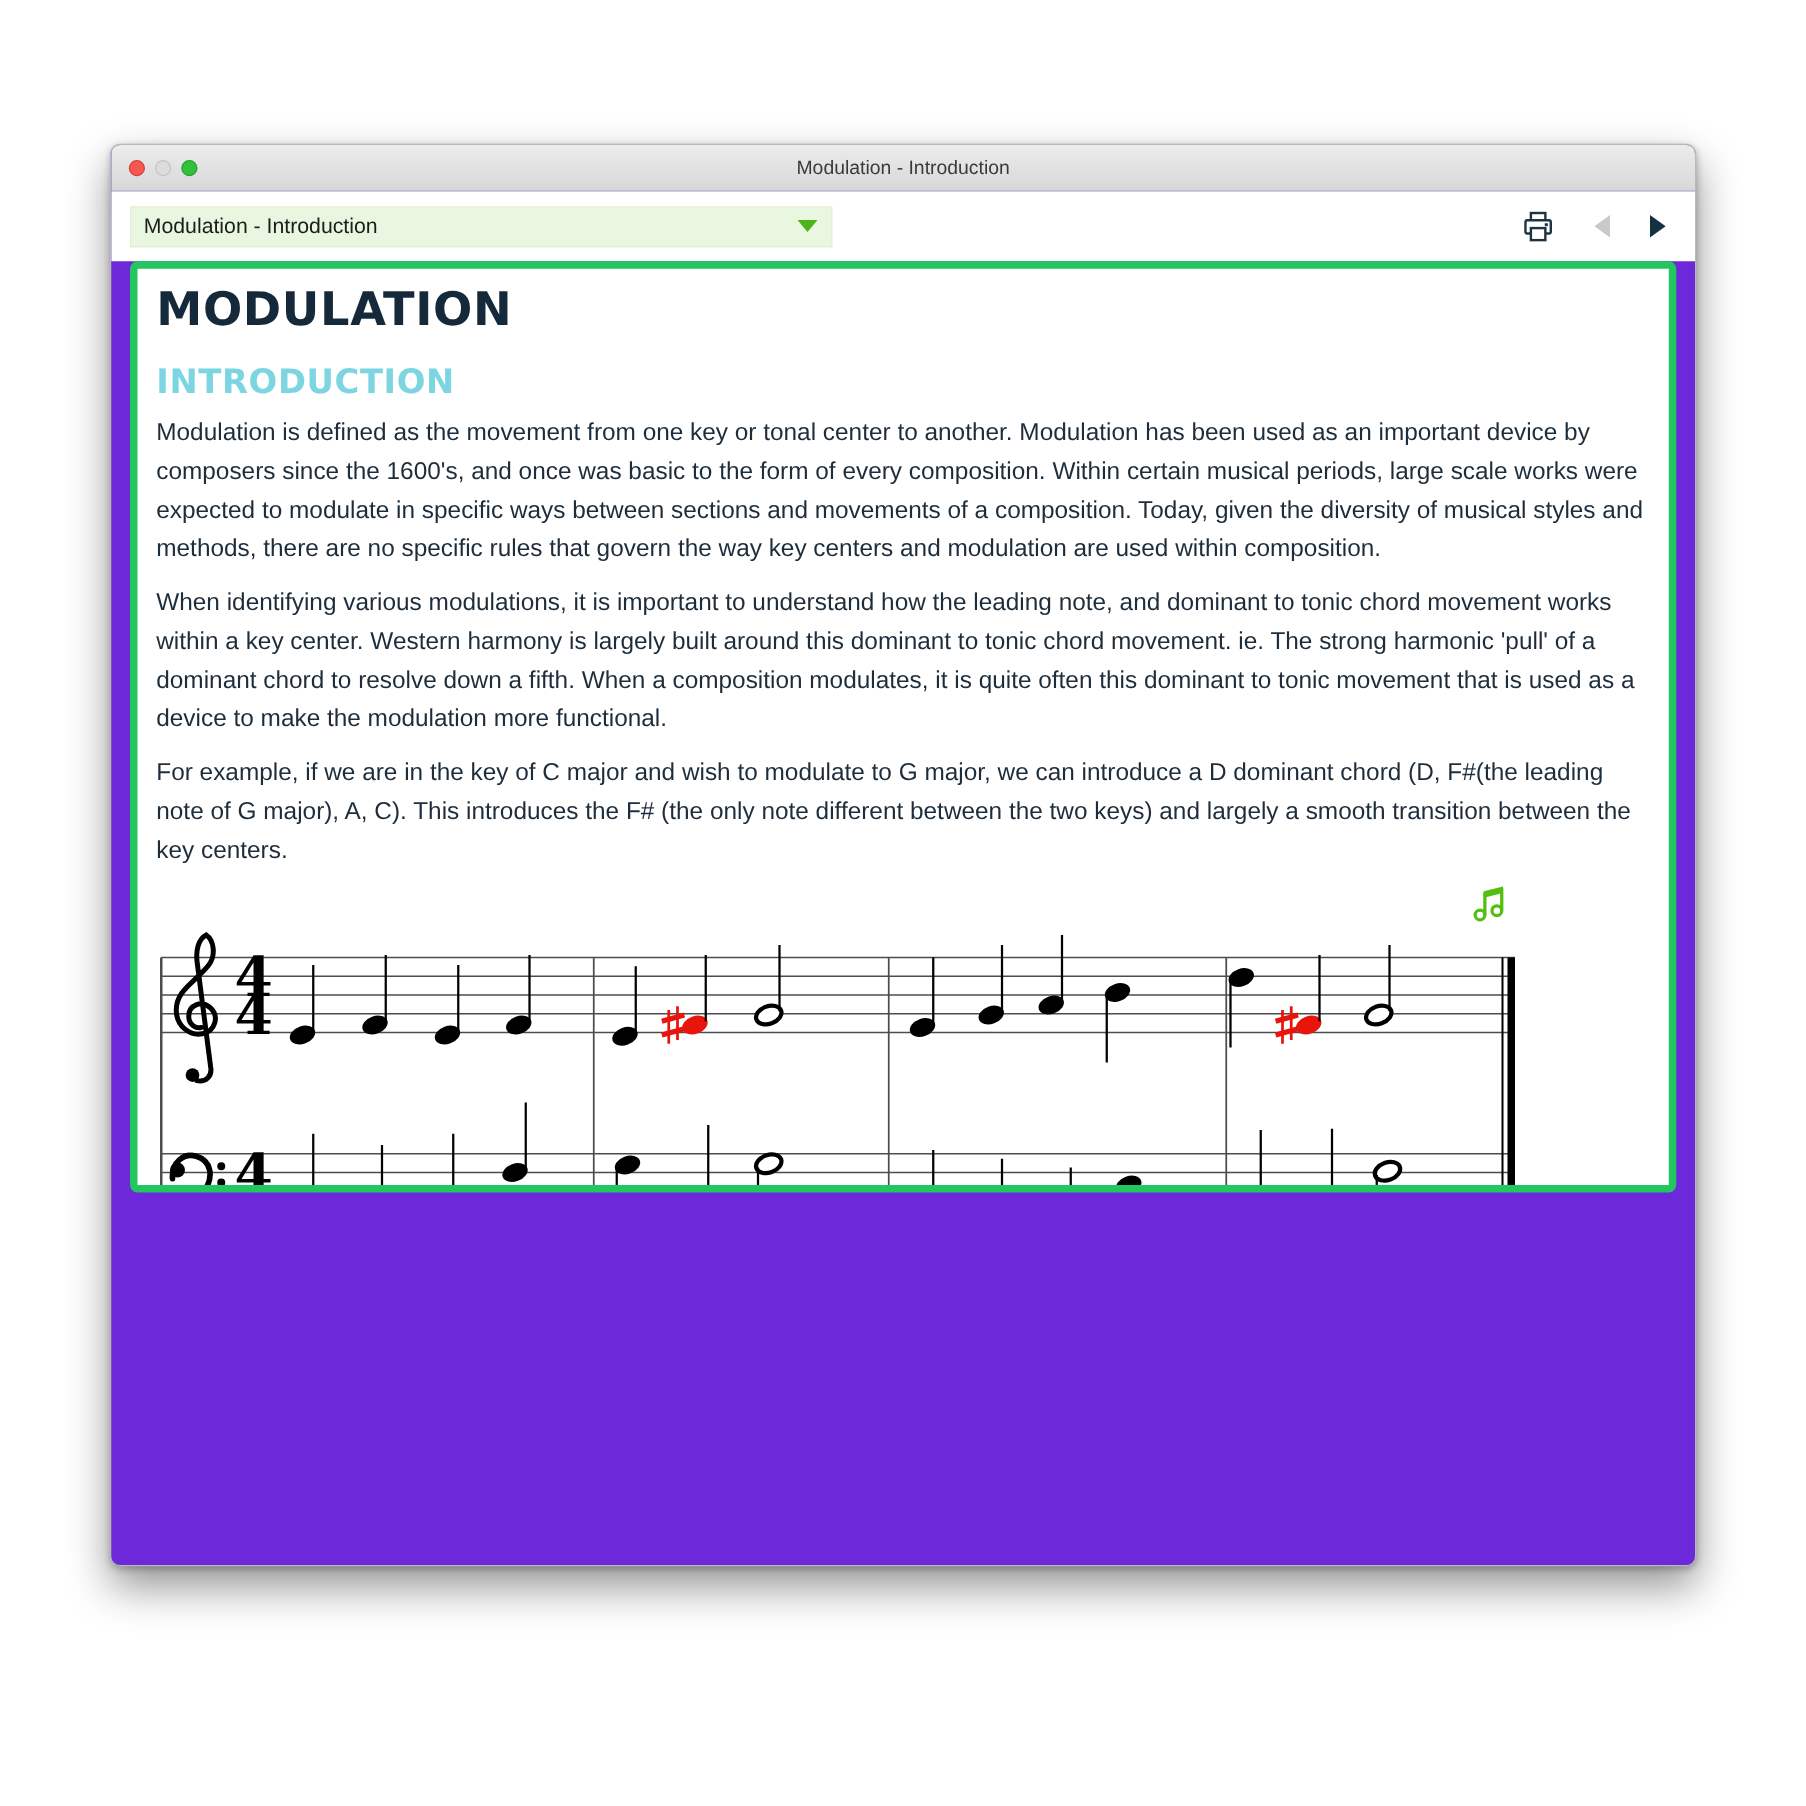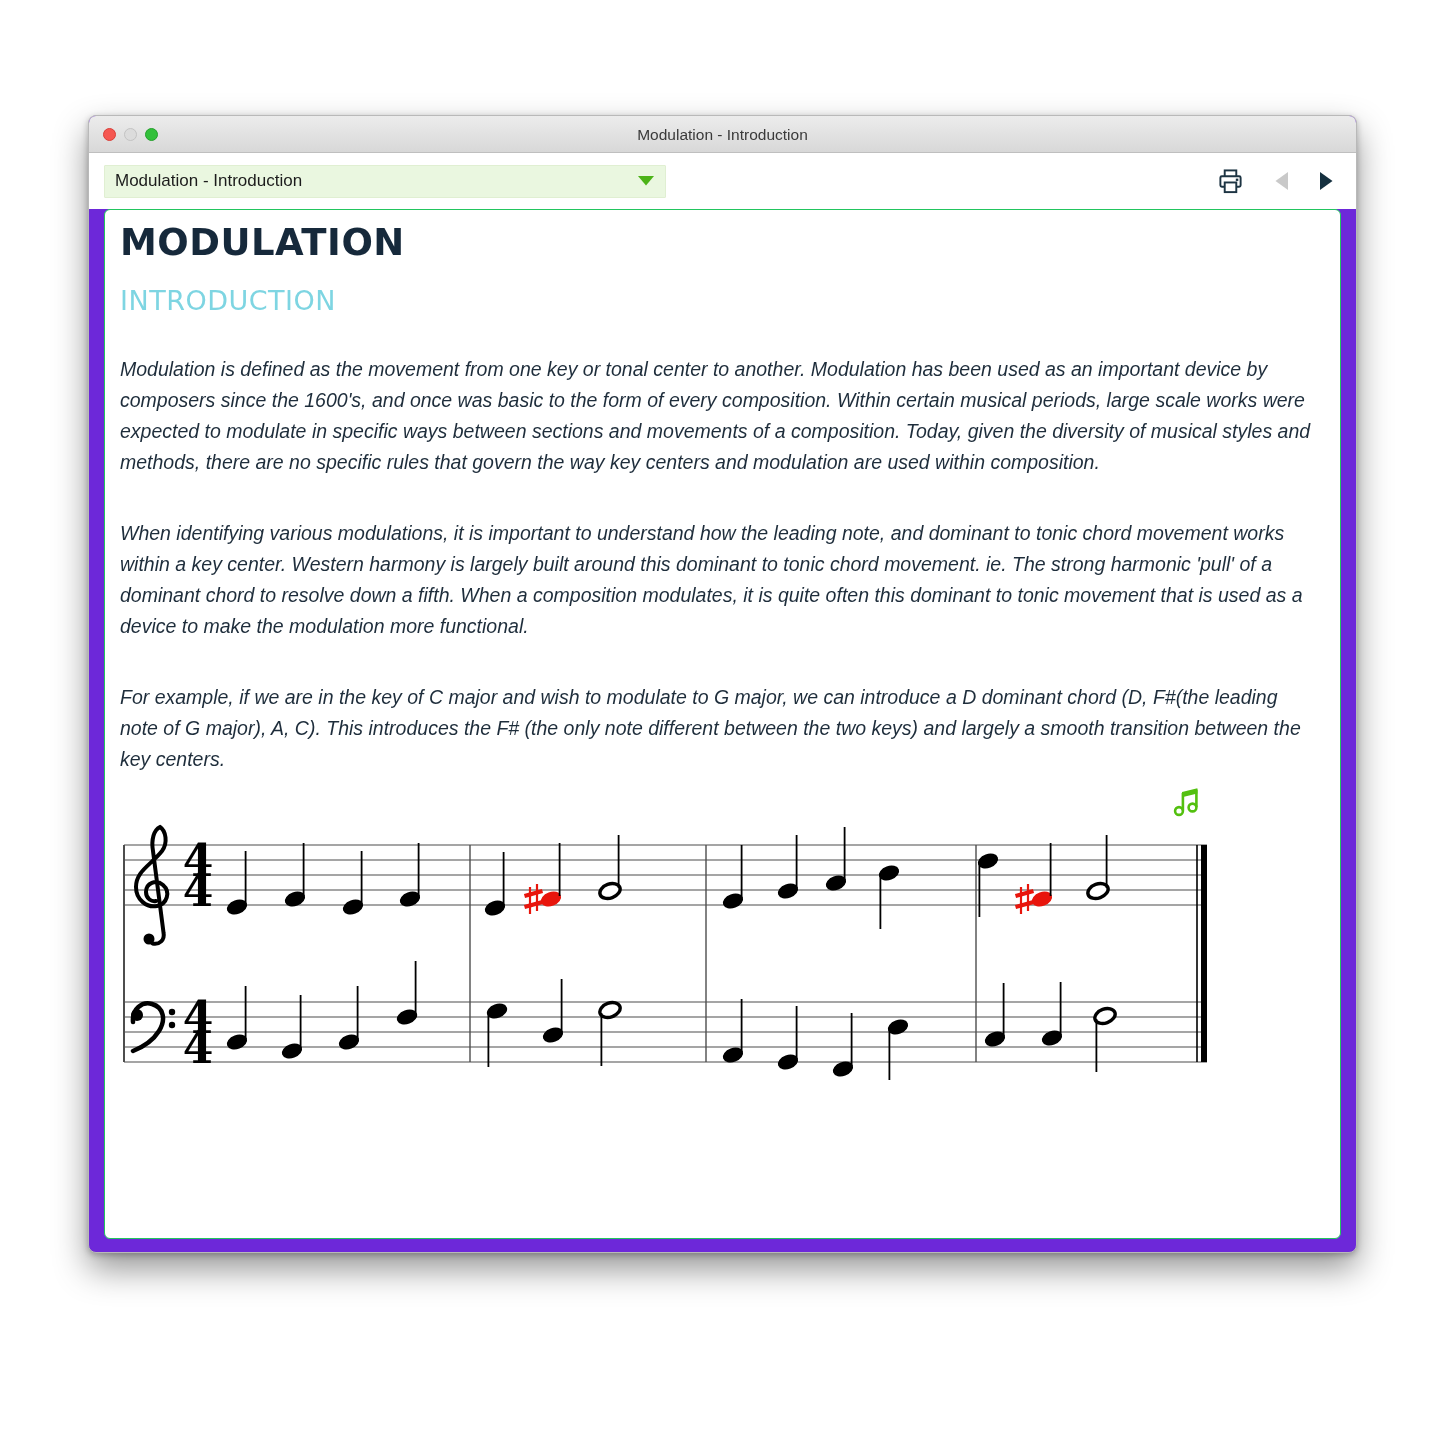--- a/index.html
+++ b/index.html
@@ -32,34 +32,34 @@
   .dropdown {
     width:562px; height:33px; background:#eaf7e0; border:1px solid #e0efd2;
     display:flex; align-items:center; justify-content:space-between;
     padding:0 10px; cursor:pointer; border-radius:1px;
   }
   .dropdown .value { font-size:17px; color:#1c1c1c; }
   .toolbar-spacer { flex:1; }
   .tb-btn { background:none; border:none; padding:0; margin-left:30px; cursor:pointer; display:flex; align-items:center; }
 
   .content-card {
-    margin:0 15px; height:1030px; background:#fff;
-    border:1px solid #22c55e; border-radius:6px;
+    margin:0 15px; height:745px; background:#fff;
+    border:6px solid #22c55e; border-radius:6px;
     padding:14px 20px 0 15px; overflow:hidden;
   }
   h1.page-title {
     font-family:"DejaVu Sans", sans-serif; font-weight:bold;
     font-size:37px; letter-spacing:0.5px; color:#16293b; line-height:1.05;
   }
   h2.section-subtitle {
-    font-family:"DejaVu Sans", sans-serif; font-weight:normal;
+    font-family:"DejaVu Sans", sans-serif; font-weight:bold;
     margin-top:24px; font-size:27px; letter-spacing:0.5px; color:#7ed5e2; line-height:1.0;
   }
   p.body-para {
-    margin-top:40px; font-size:19.5px; line-height:31px; color:#1e2d3b; max-width:1192px;font-style:italic;
+    margin-top:12px; font-size:19.5px; line-height:31px; color:#1e2d3b; max-width:1192px;
   }
 
   .score-wrap { position:relative; margin-top:40px; width:1090px; }
   .audio-icon { position:absolute; top:-32px; left:1052px; }
 </style>
 </head>
 <body>
 
 <div class="window">
 

